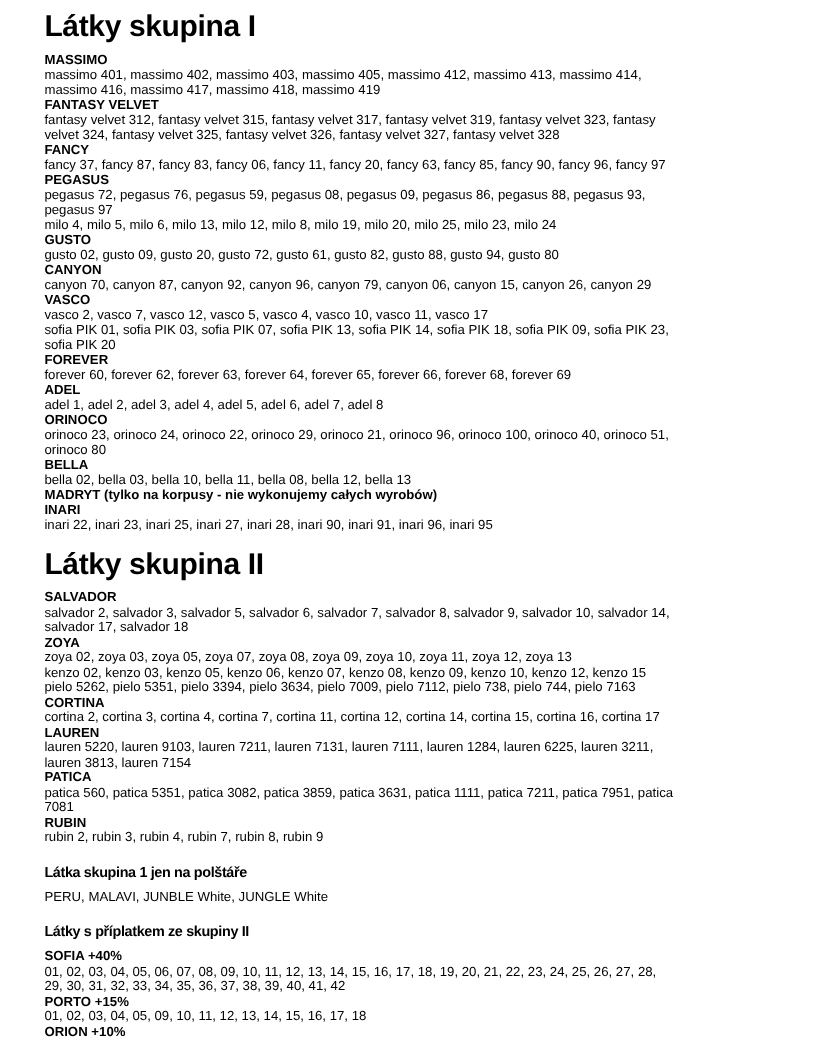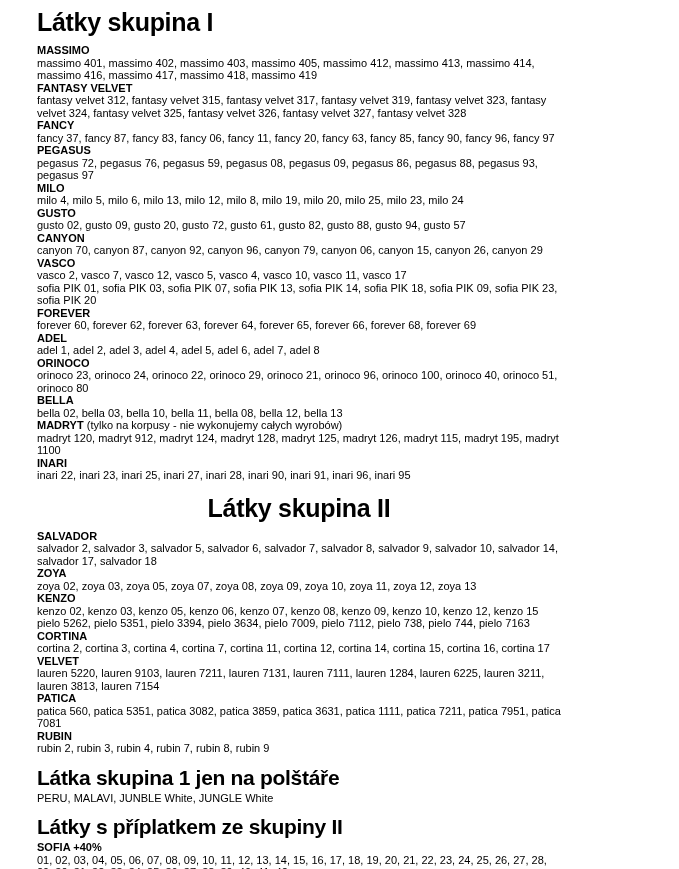--- a/index.html
+++ b/index.html
@@ -22,89 +22,86 @@
     color: #000000;
     margin: 0;
     letter-spacing: -0.3px;
   }
   .title.large {
     font-size: 25px;
     line-height: 28px;
     margin-bottom: 8px;
   }
   .title.small {
-    font-size: 21px;
+    font-size: 12px;
     line-height: 21px;
     margin-bottom: 4px;
   }
-  section + section .title.large { margin-top: 12px; text-align: center; }
+  section + section .title.large { margin-top: 12px; }
   section + section .title.small { margin-top: 12px; }
   .line {
     margin: 0;
     font-size: 11px;
     line-height: 12.5px;
     color: #000000;
   }
   .group-name {
     font-weight: 700;
     text-align: right;
   }
   .group-note {
-    font-weight: 400;
+    font-weight: 700;
   }
 </style>
 </head>
 <body>
 
 <div class="page">
   <div>
       <section>
         <h1 class="title large">Látky skupina I</h1>
         <p class="line"><span class="group-name">MASSIMO</span></p>
         <p class="line">massimo 401, massimo 402, massimo 403, massimo 405, massimo 412, massimo 413, massimo 414, massimo 416, massimo 417, massimo 418, massimo 419</p>
         <p class="line"><span class="group-name">FANTASY VELVET</span></p>
         <p class="line">fantasy velvet 312, fantasy velvet 315, fantasy velvet 317, fantasy velvet 319, fantasy velvet 323, fantasy velvet 324, fantasy velvet 325, fantasy velvet 326, fantasy velvet 327, fantasy velvet 328</p>
         <p class="line"><span class="group-name">FANCY</span></p>
         <p class="line">fancy 37, fancy 87, fancy 83, fancy 06, fancy 11, fancy 20, fancy 63, fancy 85, fancy 90, fancy 96, fancy 97</p>
         <p class="line"><span class="group-name">PEGASUS</span></p>
         <p class="line">pegasus 72, pegasus 76, pegasus 59, pegasus 08, pegasus 09, pegasus 86, pegasus 88, pegasus 93, pegasus 97</p>
-        <p class="line"><span class="group-name">MILO</span></p>
         <p class="line">milo 4, milo 5, milo 6, milo 13, milo 12, milo 8, milo 19, milo 20, milo 25, milo 23, milo 24</p>
         <p class="line"><span class="group-name">GUSTO</span></p>
-        <p class="line">gusto 02, gusto 09, gusto 20, gusto 72, gusto 61, gusto 82, gusto 88, gusto 94, gusto 57</p>
+        <p class="line">gusto 02, gusto 09, gusto 20, gusto 72, gusto 61, gusto 82, gusto 88, gusto 94, gusto 80</p>
         <p class="line"><span class="group-name">CANYON</span></p>
         <p class="line">canyon 70, canyon 87, canyon 92, canyon 96, canyon 79, canyon 06, canyon 15, canyon 26, canyon 29</p>
         <p class="line"><span class="group-name">VASCO</span></p>
         <p class="line">vasco 2, vasco 7, vasco 12, vasco 5, vasco 4, vasco 10, vasco 11, vasco 17</p>
         <p class="line">sofia PIK 01, sofia PIK 03, sofia PIK 07, sofia PIK 13, sofia PIK 14, sofia PIK 18, sofia PIK 09, sofia PIK 23, sofia PIK 20</p>
         <p class="line"><span class="group-name">FOREVER</span></p>
         <p class="line">forever 60, forever 62, forever 63, forever 64, forever 65, forever 66, forever 68, forever 69</p>
         <p class="line"><span class="group-name">ADEL</span></p>
         <p class="line">adel 1, adel 2, adel 3, adel 4, adel 5, adel 6, adel 7, adel 8</p>
         <p class="line"><span class="group-name">ORINOCO</span></p>
         <p class="line">orinoco 23, orinoco 24, orinoco 22, orinoco 29, orinoco 21, orinoco 96, orinoco 100, orinoco 40, orinoco 51, orinoco 80</p>
         <p class="line"><span class="group-name">BELLA</span></p>
         <p class="line">bella 02, bella 03, bella 10, bella 11, bella 08, bella 12, bella 13</p>
         <p class="line"><span class="group-name">MADRYT</span><span class="group-note"> (tylko na korpusy - nie wykonujemy całych wyrobów)</span></p>
-        <p class="line">madryt 120, madryt 912, madryt 124, madryt 128, madryt 125, madryt 126, madryt 115, madryt 195, madryt 1100</p>
         <p class="line"><span class="group-name">INARI</span></p>
         <p class="line">inari 22, inari 23, inari 25, inari 27, inari 28, inari 90, inari 91, inari 96, inari 95</p>
       </section>
       <section>
         <h1 class="title large">Látky skupina II</h1>
         <p class="line"><span class="group-name">SALVADOR</span></p>
         <p class="line">salvador 2, salvador 3, salvador 5, salvador 6, salvador 7, salvador 8, salvador 9, salvador 10, salvador 14, salvador 17, salvador 18</p>
         <p class="line"><span class="group-name">ZOYA</span></p>
         <p class="line">zoya 02, zoya 03, zoya 05, zoya 07, zoya 08, zoya 09, zoya 10, zoya 11, zoya 12, zoya 13</p>
-        <p class="line"><span class="group-name">KENZO</span></p>
         <p class="line">kenzo 02, kenzo 03, kenzo 05, kenzo 06, kenzo 07, kenzo 08, kenzo 09, kenzo 10, kenzo 12, kenzo 15</p>
         <p class="line">pielo 5262, pielo 5351, pielo 3394, pielo 3634, pielo 7009, pielo 7112, pielo 738, pielo 744, pielo 7163</p>
         <p class="line"><span class="group-name">CORTINA</span></p>
         <p class="line">cortina 2, cortina 3, cortina 4, cortina 7, cortina 11, cortina 12, cortina 14, cortina 15, cortina 16, cortina 17</p>
-        <p class="line"><span class="group-name">VELVET</span></p>
+        <p class="line"><span class="group-name">LAUREN</span></p>
         <p class="line">lauren 5220, lauren 9103, lauren 7211, lauren 7131, lauren 7111, lauren 1284, lauren 6225, lauren 3211, lauren 3813, lauren 7154</p>
         <p class="line"><span class="group-name">PATICA</span></p>
         <p class="line">patica 560, patica 5351, patica 3082, patica 3859, patica 3631, patica 1111, patica 7211, patica 7951, patica 7081</p>
         <p class="line"><span class="group-name">RUBIN</span></p>
         <p class="line">rubin 2, rubin 3, rubin 4, rubin 7, rubin 8, rubin 9</p>
       </section>
       <section>
         <h1 class="title small">Látka skupina 1 jen na polštáře</h1>
         <p class="line">PERU, MALAVI, JUNBLE White, JUNGLE White</p>
       </section>

